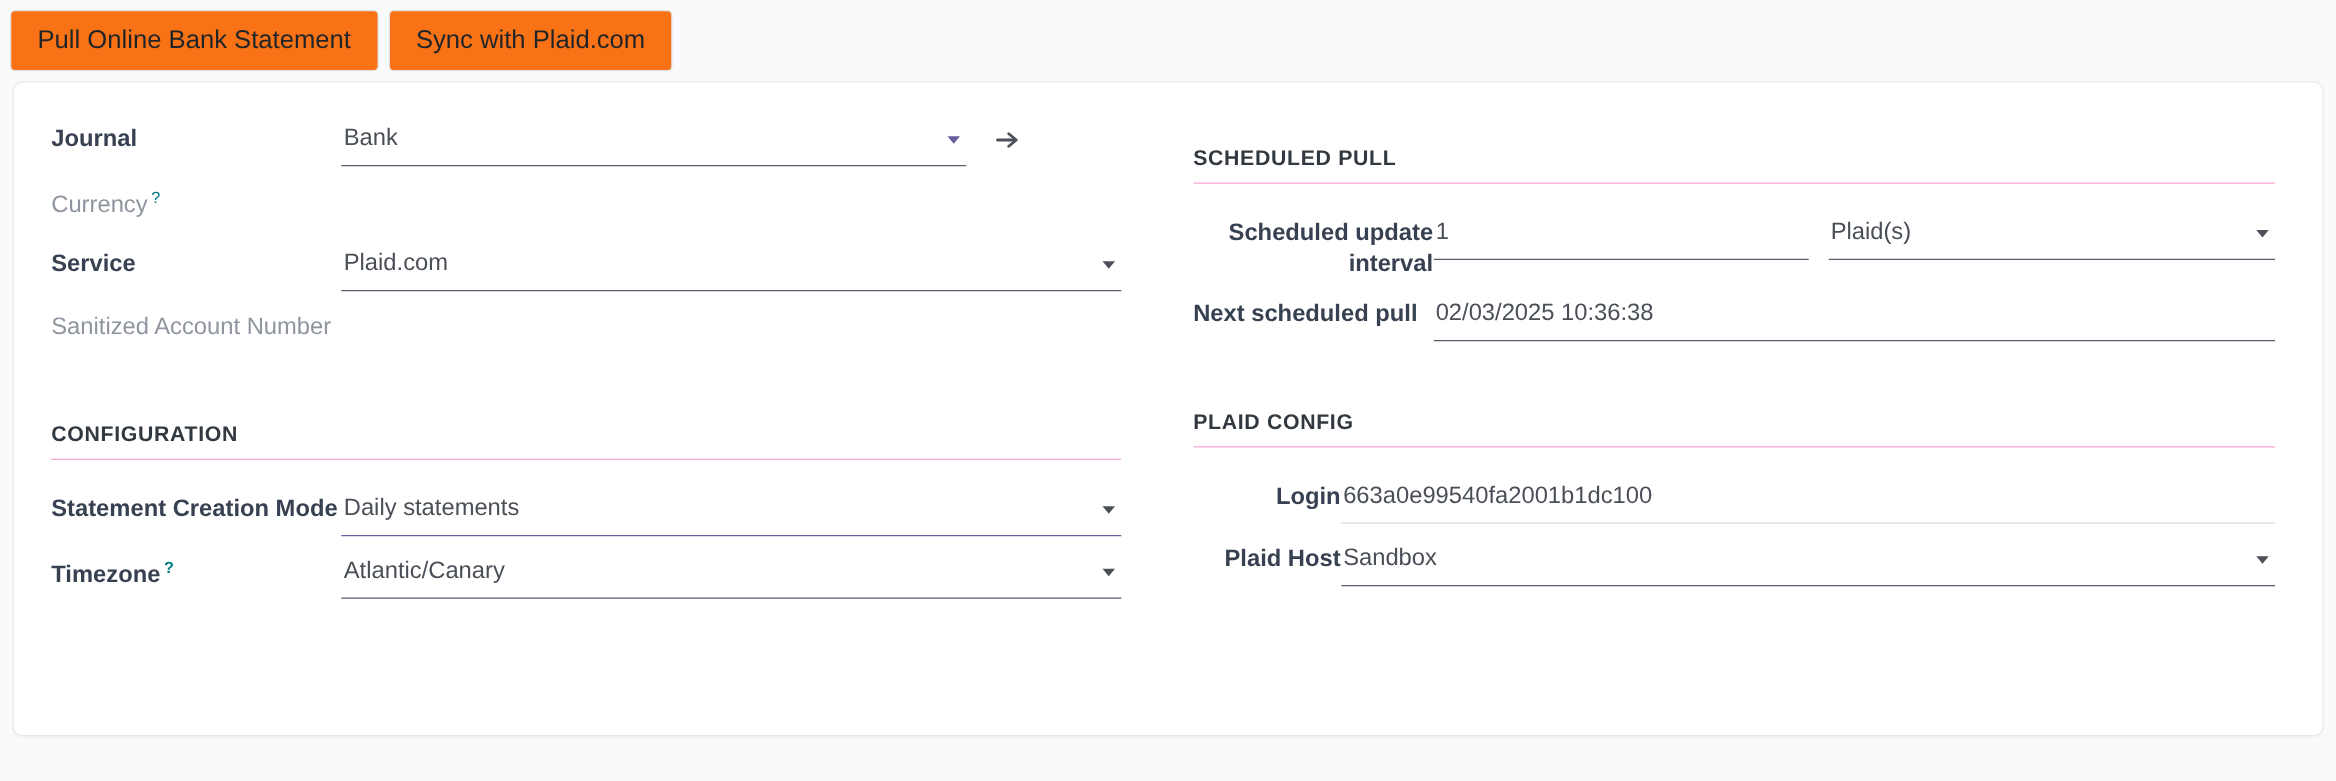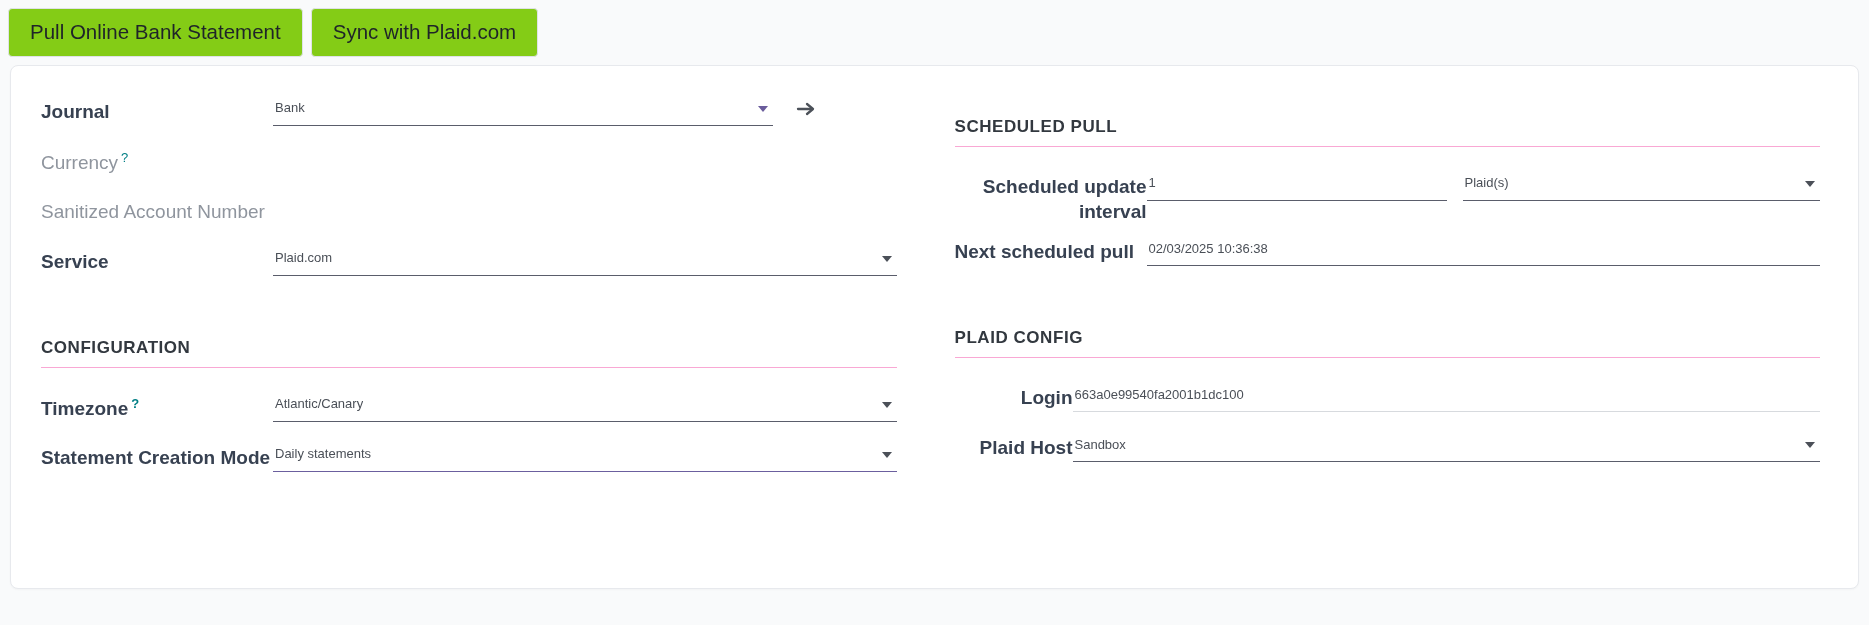--- a/index.html
+++ b/index.html
@@ -18,21 +18,21 @@
   
   .statusbar {
     height: 65px;
     background: #f9fafb;
     display: flex;
     align-items: center;
     padding: 0 0 0 8px;
     gap: 8px;
   }
   .stat-btn {
-    background: #84cc16;
+    background: #f97316;
     border: 1px solid #dfe2e7;
     border-radius: 4px;
     color: #1f2429;
     font-size: 20.5px;
     font-family: "Liberation Sans", sans-serif;
     padding: 11px 21px 12px 21px;
     cursor: pointer;
     line-height: 1.15;
     white-space: nowrap;
   }
@@ -110,21 +110,21 @@
     display: flex;
     align-items: center;
     gap: 18px;
   }
 
   
   .fld {
     position: relative;
     border-bottom: 1px solid #5a5d6b;
     padding: 5px 22px 6px 2px;
-    font-size: 13px;
+    font-size: 19px;
     color: #4a4f57;
     line-height: 1.5;
     background: transparent;
     cursor: text;
     min-height: 34px;
     display: flex;
     align-items: center;
   }
   .fld.light { border-bottom-color: #d7dade; }
   .fld.purple { border-bottom-color: #6b5f9e; }
@@ -198,56 +198,56 @@
         <div class="row">
           <div class="lbl muted">
             <span>Currency</span><span class="qmark">?</span>
           </div>
           <div class="fieldwrap">
             <span></span>
           </div>
         </div>
 
         <div class="row">
-          <div class="lbl muted">Sanitized Account Number</div>
-          <div class="fieldwrap">
-            <span></span>
-          </div>
-        </div>
-
-        <div class="row">
           <div class="lbl">Service</div>
           <div class="fieldwrap">
             <div class="fld w-service">
               <span class="txt">Plaid.com</span>
               <span class="caret"></span>
             </div>
           </div>
         </div>
 
+        <div class="row">
+          <div class="lbl muted">Sanitized Account Number</div>
+          <div class="fieldwrap">
+            <span></span>
+          </div>
+        </div>
+
         <div style="height:46px"></div>
         <div class="group-title">Configuration</div>
 
         <div class="row">
+          <div class="lbl">Statement Creation Mode</div>
+          <div class="fieldwrap">
+            <div class="fld purple w-service">
+              <span class="txt">Daily statements</span>
+              <span class="caret"></span>
+            </div>
+          </div>
+        </div>
+
+        <div class="row">
           <div class="lbl">
             <span>Timezone</span><span class="qmark">?</span>
           </div>
           <div class="fieldwrap">
             <div class="fld w-service">
               <span class="txt">Atlantic/Canary</span>
-              <span class="caret"></span>
-            </div>
-          </div>
-        </div>
-
-        <div class="row">
-          <div class="lbl">Statement Creation Mode</div>
-          <div class="fieldwrap">
-            <div class="fld purple w-service">
-              <span class="txt">Daily statements</span>
               <span class="caret"></span>
             </div>
           </div>
         </div>
 
       </div>
 
       <div class="col right">
 
         <div style="height:25px"></div>

